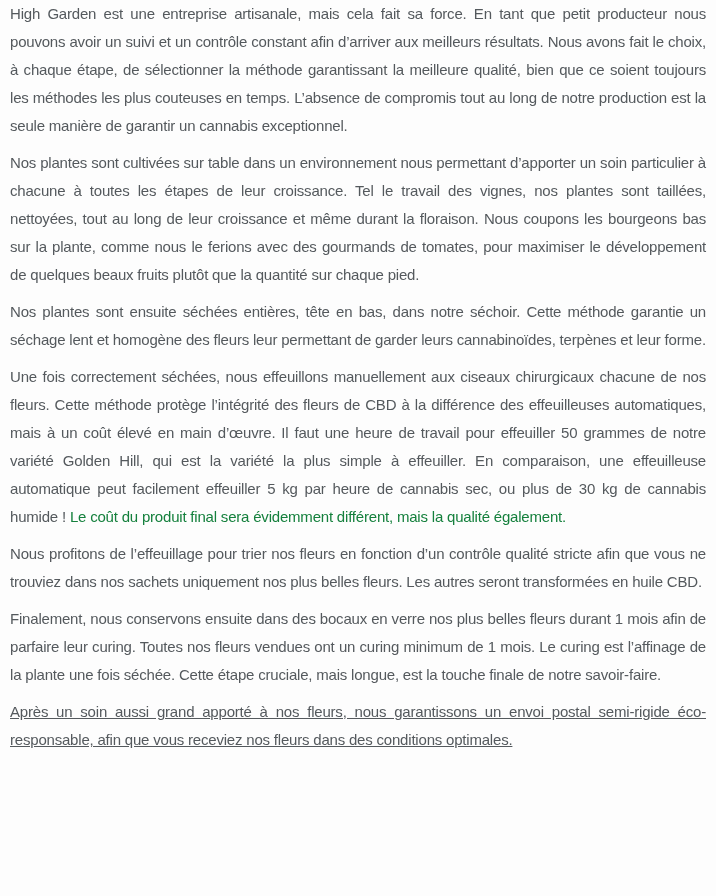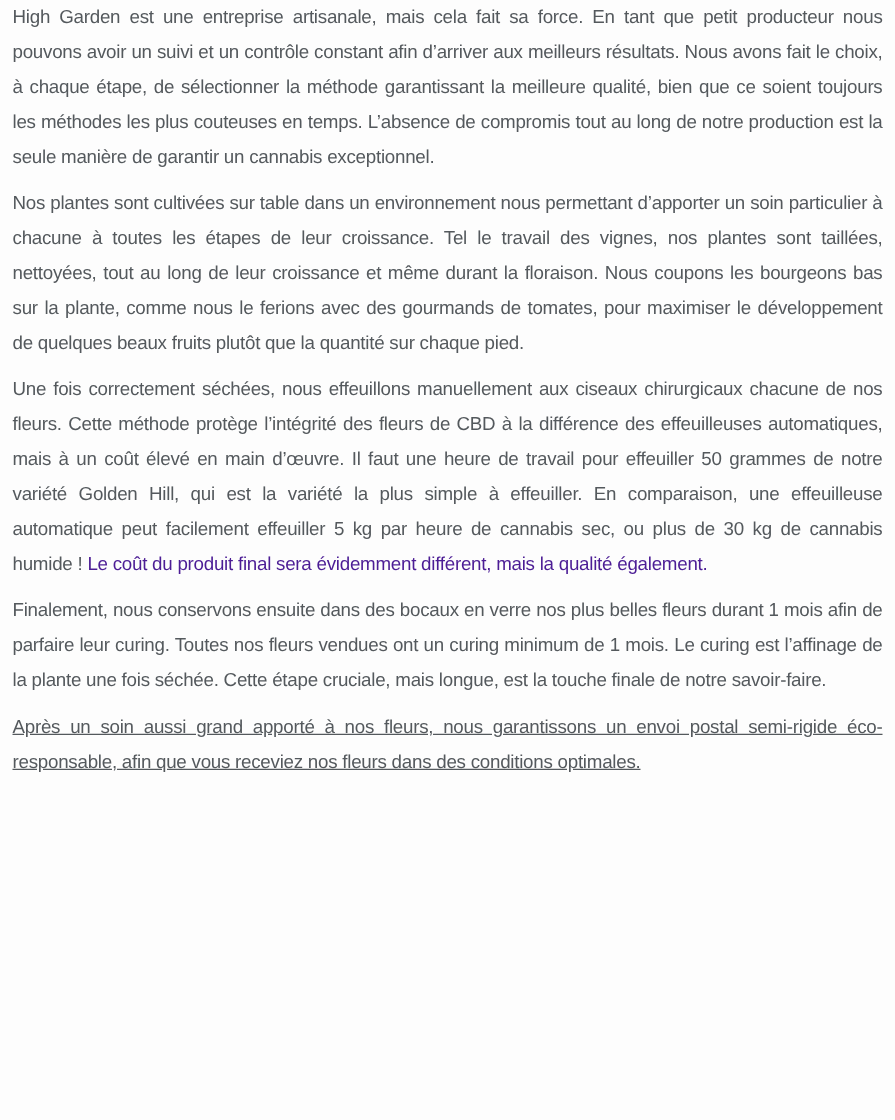--- a/index.html
+++ b/index.html
@@ -24,31 +24,33 @@
     text-align: justify;
   }
   .article p {
     margin: 0 0 9px 0;
   }
   .article p:last-child {
     margin-bottom: 0;
     text-decoration: underline;
   }
   .accent {
-    color: #4c1d95;
+    color: #15803d;
   }
 </style>
 </head>
 <body>
 
 <div class="article">
   <p>High Garden est une entreprise artisanale, mais cela fait sa force. En tant que petit producteur nous pouvons avoir un suivi et un contrôle constant afin d’arriver aux meilleurs résultats. Nous avons fait le choix, à chaque étape, de sélectionner la méthode garantissant la meilleure qualité, bien que ce soient toujours les méthodes les plus couteuses en temps. L’absence de compromis tout au long de notre production est la seule manière de garantir un cannabis exceptionnel.</p>
 
   <p>Nos plantes sont cultivées sur table dans un environnement nous permettant d’apporter un soin particulier à chacune à toutes les étapes de leur croissance. Tel le travail des vignes, nos plantes sont taillées, nettoyées, tout au long de leur croissance et même durant la floraison. Nous coupons les bourgeons bas sur la plante, comme nous le ferions avec des gourmands de tomates, pour maximiser le développement de quelques beaux fruits plutôt que la quantité sur chaque pied.</p>
 
+  <p>Nos plantes sont ensuite séchées entières, tête en bas, dans notre séchoir. Cette méthode garantie un séchage lent et homogène des fleurs leur permettant de garder leurs cannabinoïdes, terpènes et leur forme.</p>
 
   <p><span>Une fois correctement séchées, nous effeuillons manuellement aux ciseaux chirurgicaux chacune de nos fleurs. Cette méthode protège l’intégrité des fleurs de CBD à la différence des effeuilleuses automatiques, mais à un coût élevé en main d’œuvre. Il faut une heure de travail pour effeuiller 50 grammes de notre variété Golden Hill, qui est la variété la plus simple à effeuiller. En comparaison, une effeuilleuse automatique peut facilement effeuiller 5 kg par heure de cannabis sec, ou plus de 30 kg de cannabis humide ! </span><span class="accent">Le coût du produit final sera évidemment différent, mais la qualité également.</span></p>
 
+  <p>Nous profitons de l’effeuillage pour trier nos fleurs en fonction d’un contrôle qualité stricte afin que vous ne trouviez dans nos sachets uniquement nos plus belles fleurs. Les autres seront transformées en huile CBD.</p>
 
   <p>Finalement, nous conservons ensuite dans des bocaux en verre nos plus belles fleurs durant 1 mois afin de parfaire leur curing. Toutes nos fleurs vendues ont un curing minimum de 1 mois. Le curing est l’affinage de la plante une fois séchée. Cette étape cruciale, mais longue, est la touche finale de notre savoir-faire.</p>
 
   <p>Après un soin aussi grand apporté à nos fleurs, nous garantissons un envoi postal semi-rigide éco-responsable, afin que vous receviez nos fleurs dans des conditions optimales.</p>
 </div>
 
 </body></html>

